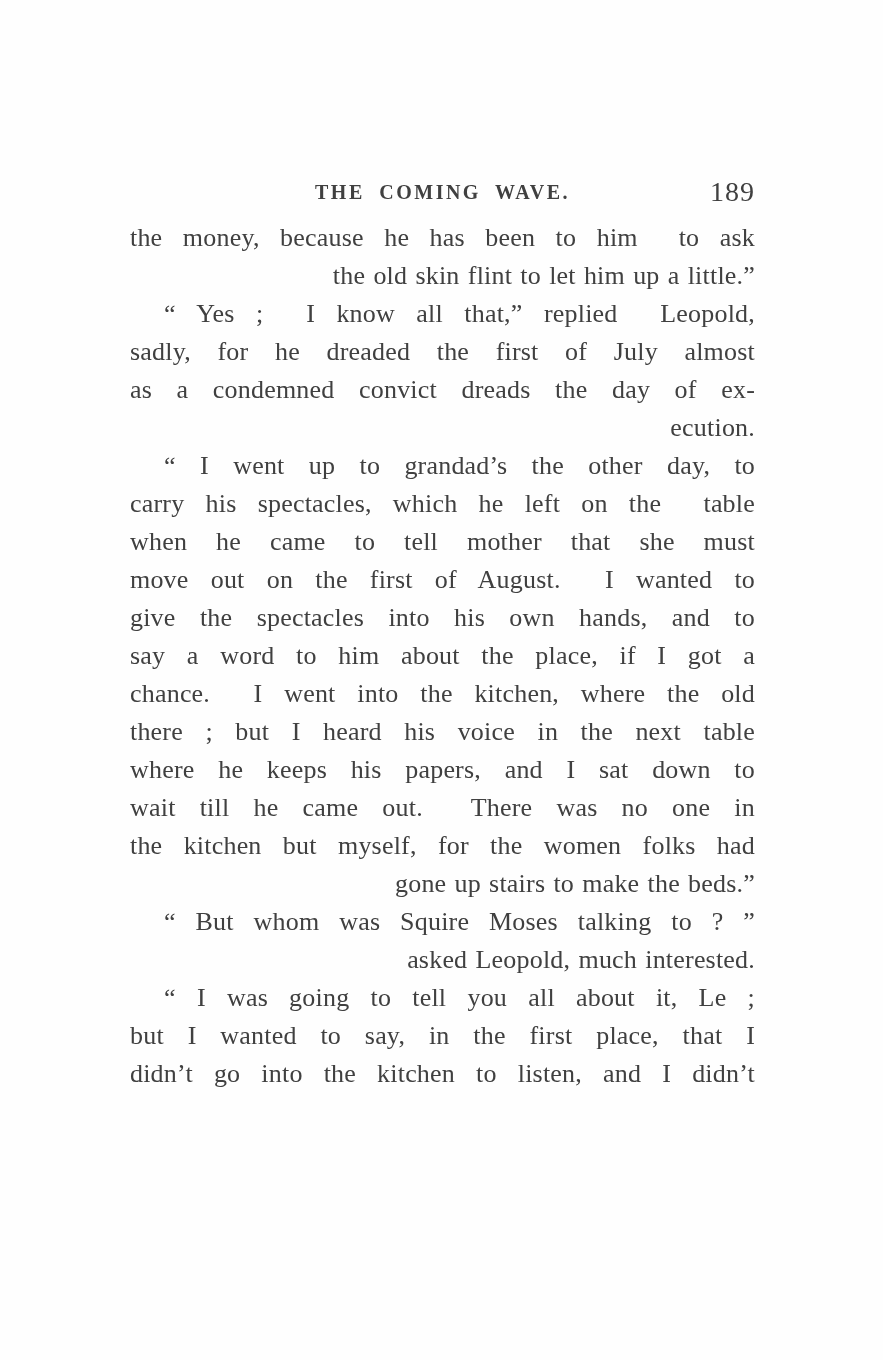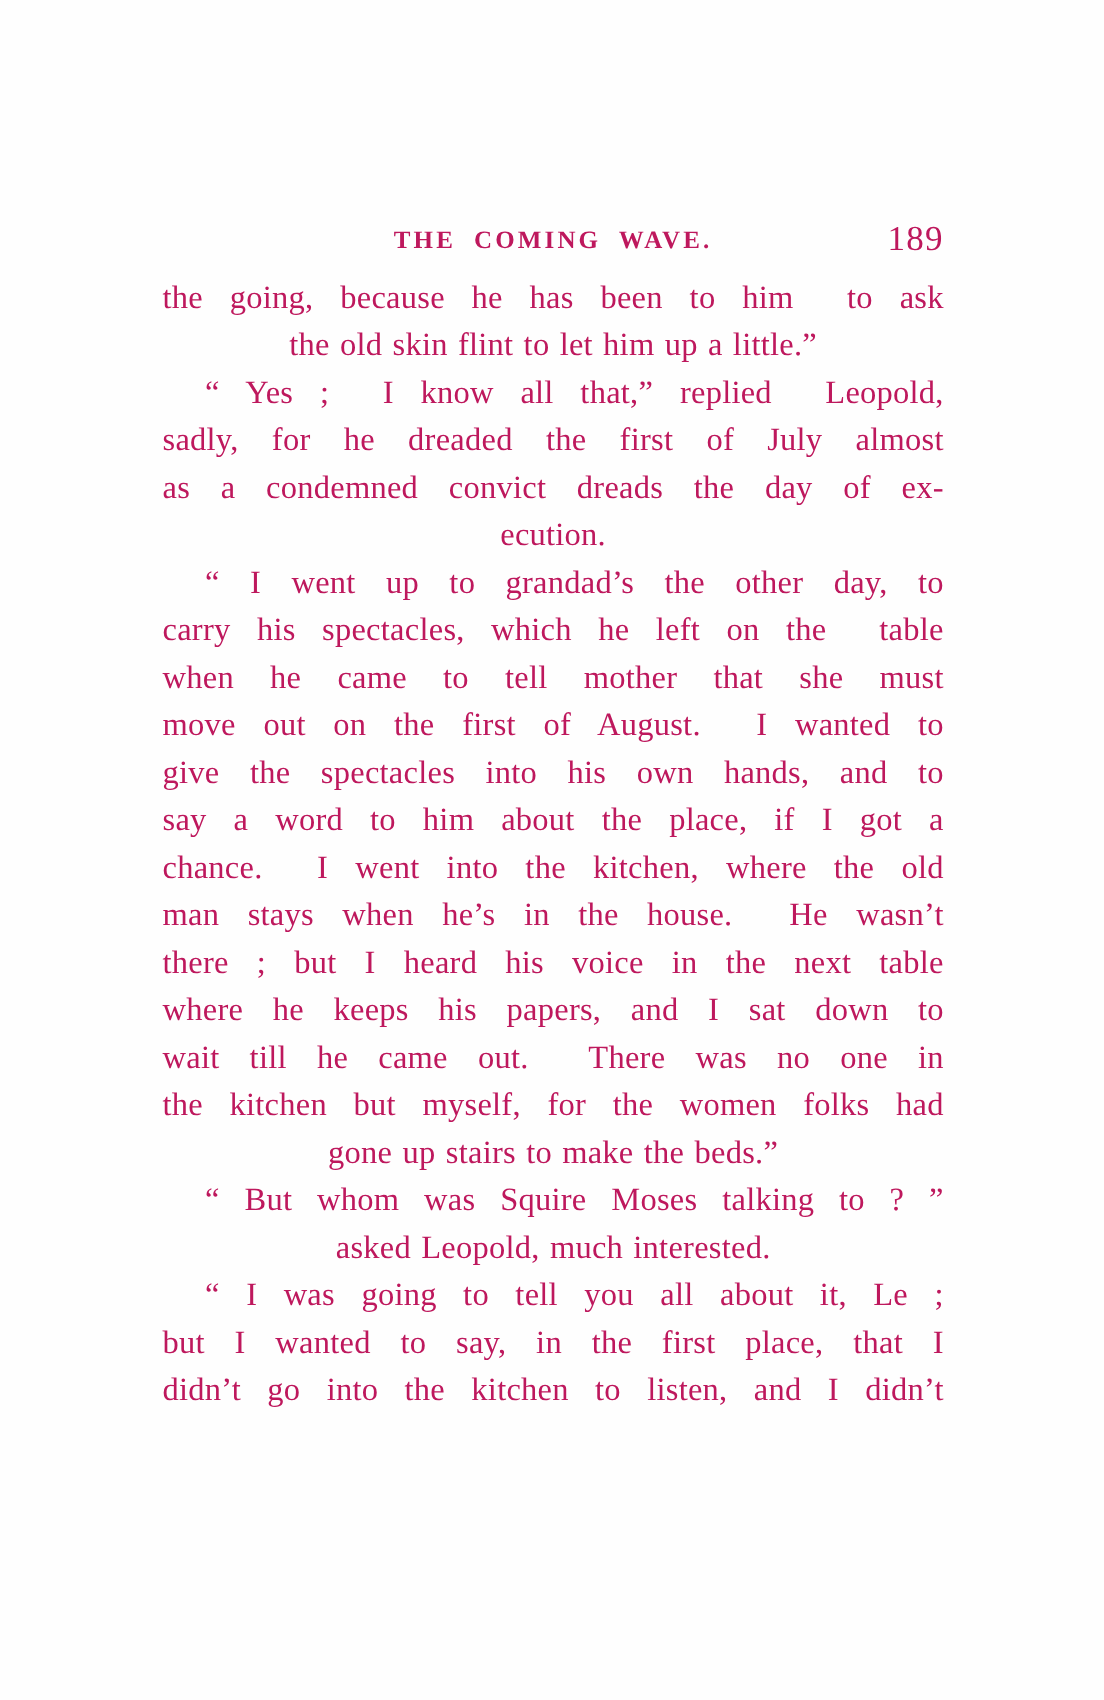--- a/index.html
+++ b/index.html
@@ -5,21 +5,21 @@
   html, body {
     margin: 0;
     padding: 0;
     background: #ffffff;
   }
   .page {
     position: relative;
     width: 883px;
     height: 1360px;
     background: #fefefe;
-    color: #be185d;
+    color: #404040;
     font-family: "Liberation Serif", serif;
     overflow: hidden;
   }
   .header {
     position: absolute;
     top: 178px;
     left: 130px;
     width: 625px;
     height: 34px;
   }
@@ -46,53 +46,52 @@
     top: 219px;
     left: 130px;
     width: 625px;
   }
   .line {
     font-size: 26px;
     line-height: 38px;
     letter-spacing: 0.2px;
     word-spacing: 1.5px;
     white-space: pre-wrap;
-    text-align: center;
+    text-align: right;
   }
   .line.justify {
     text-align: justify;
     text-align-last: justify;
   }
   .line.indent {
     padding-left: 34px;
   }
 </style>
 </head>
 <body>
 
 <div class="page">
   <div class="header">
     <span class="running-title">THE COMING WAVE.</span>
     <span class="page-number">189</span>
   </div>
   <div class="body-text">
-      <div class="line justify">the going, because he has been to him  to ask</div>
+      <div class="line justify">the money, because he has been to him  to ask</div>
       <div class="line">the old skin flint to let him up a little.”</div>
       <div class="line indent justify">“ Yes ;  I know all that,” replied  Leopold,</div>
       <div class="line justify">sadly, for he dreaded the first of July almost</div>
       <div class="line justify">as a condemned convict dreads the day of ex-</div>
       <div class="line">ecution.</div>
       <div class="line indent justify">“ I went up to grandad’s the other day, to</div>
       <div class="line justify">carry his spectacles, which he left on the  table</div>
       <div class="line justify">when he came to tell mother that she must</div>
       <div class="line justify">move out on the first of August.  I wanted to</div>
       <div class="line justify">give the spectacles into his own hands, and to</div>
       <div class="line justify">say a word to him about the place, if I got a</div>
       <div class="line justify">chance.  I went into the kitchen, where the old</div>
-      <div class="line justify">man stays when he’s in the house.  He wasn’t</div>
       <div class="line justify">there ; but I heard his voice in the next table</div>
       <div class="line justify">where he keeps his papers, and I sat down to</div>
       <div class="line justify">wait till he came out.  There was no one in</div>
       <div class="line justify">the kitchen but myself, for the women folks had</div>
       <div class="line">gone up stairs to make the beds.”</div>
       <div class="line indent justify">“ But whom was Squire Moses talking to ? ”</div>
       <div class="line">asked Leopold, much interested.</div>
       <div class="line indent justify">“ I was going to tell you all about it, Le ;</div>
       <div class="line justify">but I wanted to say, in the first place, that I</div>
       <div class="line justify">didn’t go into the kitchen to listen, and I didn’t</div>

